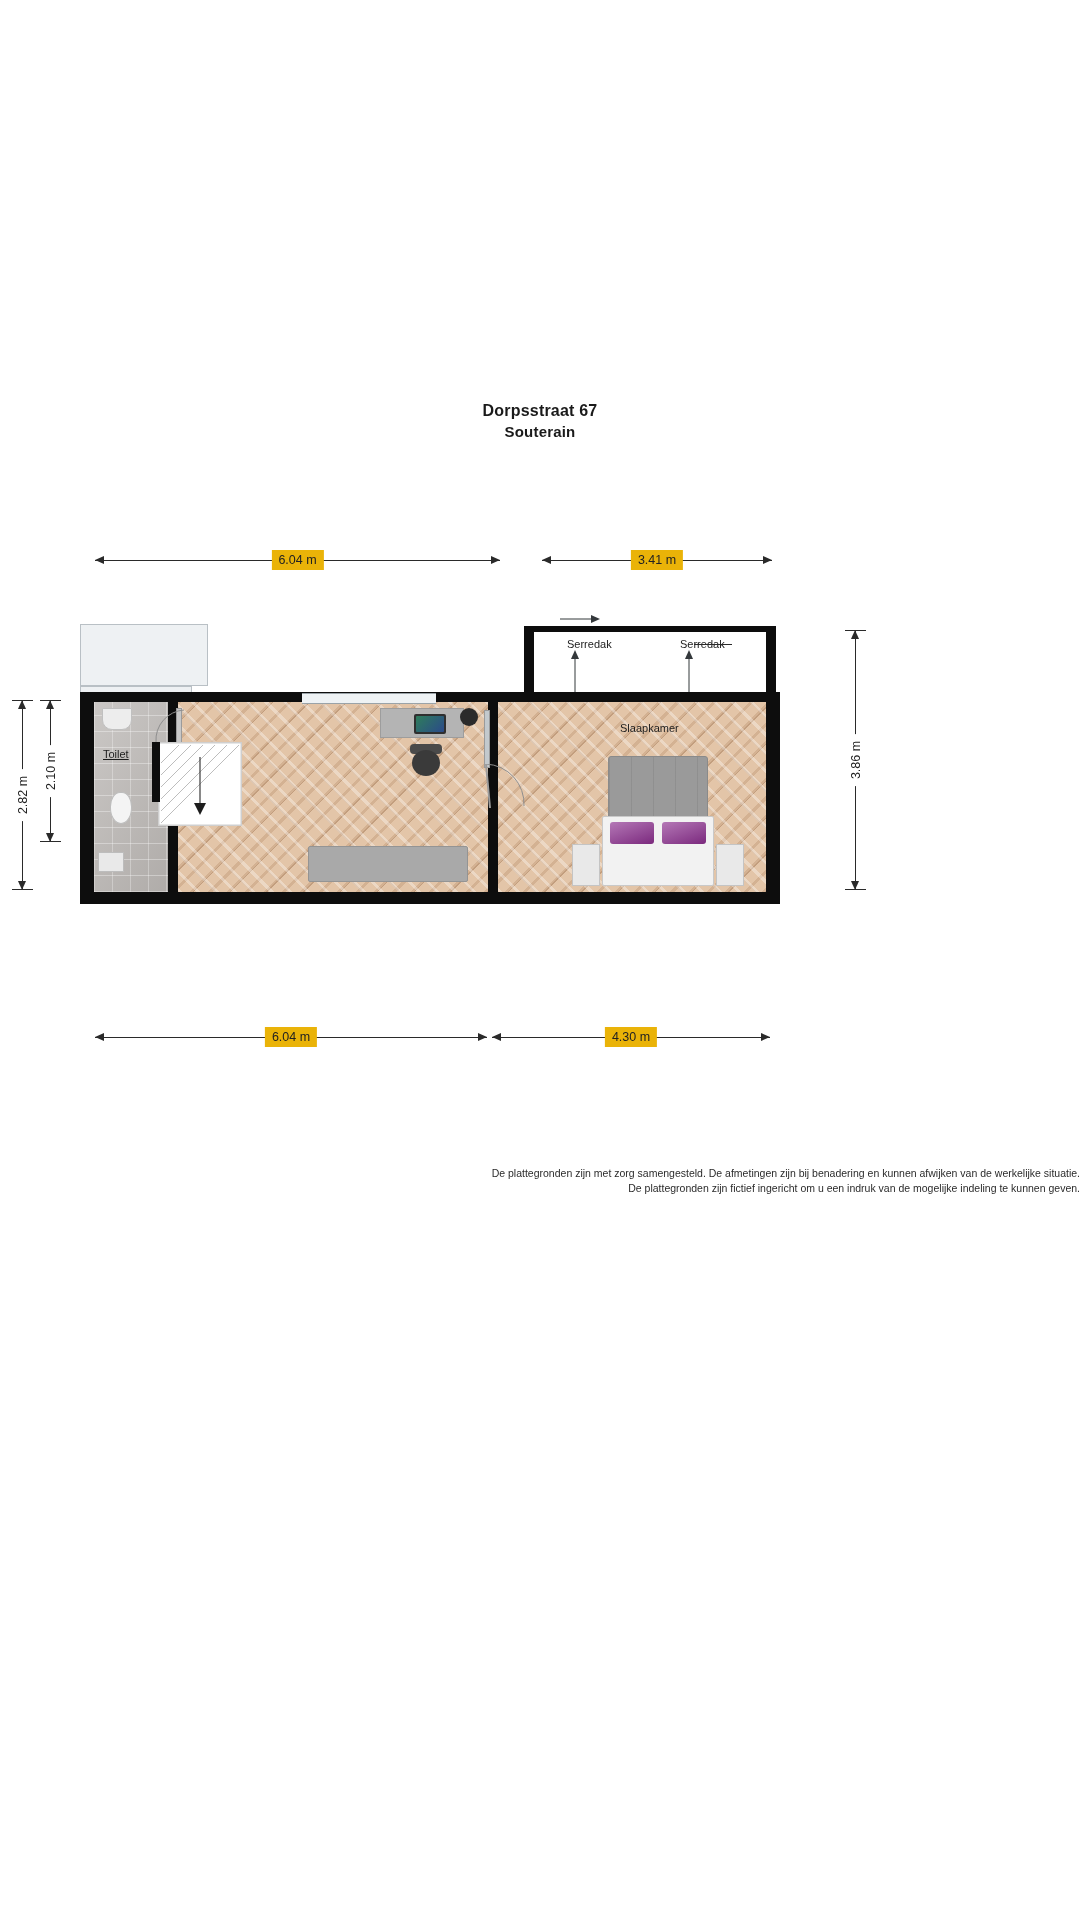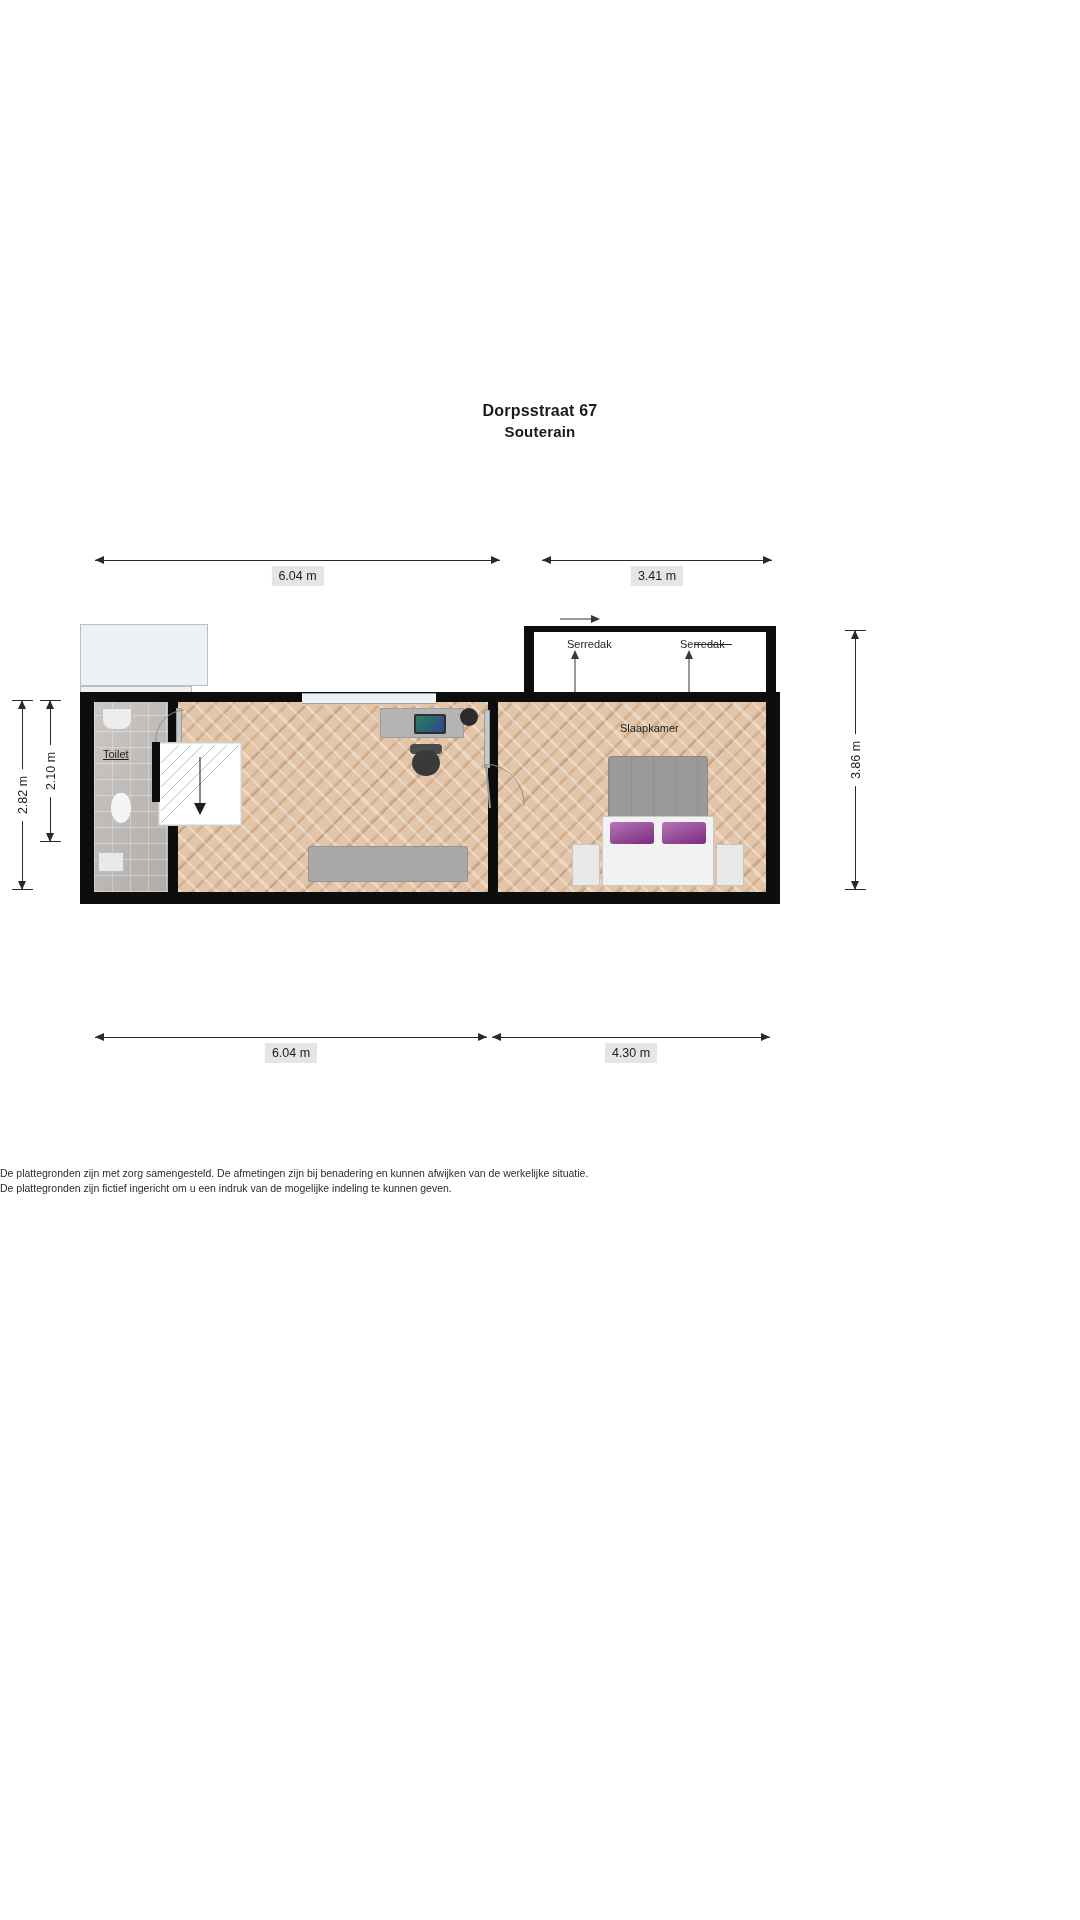--- a/index.html
+++ b/index.html
@@ -54,23 +54,23 @@
   .dim-h .bar {
     position: absolute;
     left: 0; right: 0;
     top: 10px;
     height: 1px;
     background: #2a2a2a;
   }
   .dim-h .lbl {
     position: absolute;
     left: 50%;
-    top: 16px;
+    top: 0px;
     transform: translateX(-50%);
-    background: #e5e5e5;
+    background: #eab308;
     padding: 0 7px;
     line-height: 20px;
     white-space: nowrap;
   }
   .arrow-l, .arrow-r {
     position: absolute;
     top: 5.5px;
     width: 0; height: 0;
     border-top: 4.5px solid transparent;
     border-bottom: 4.5px solid transparent;
@@ -236,21 +236,21 @@
     background: #ffffff;
     border: 1px solid #cfcfcf;
   }
 
   
   #disclaimer {
     position: absolute;
     left: 0;
     top: 1138px;
     width: 1080px;
-    text-align: left;
+    text-align: right;
     font-size: 10.5px;
     color: #2b2b2b;
     line-height: 15px;
   }
 </style>
 </head>
 <body>
 
 <div class="stage">
 

